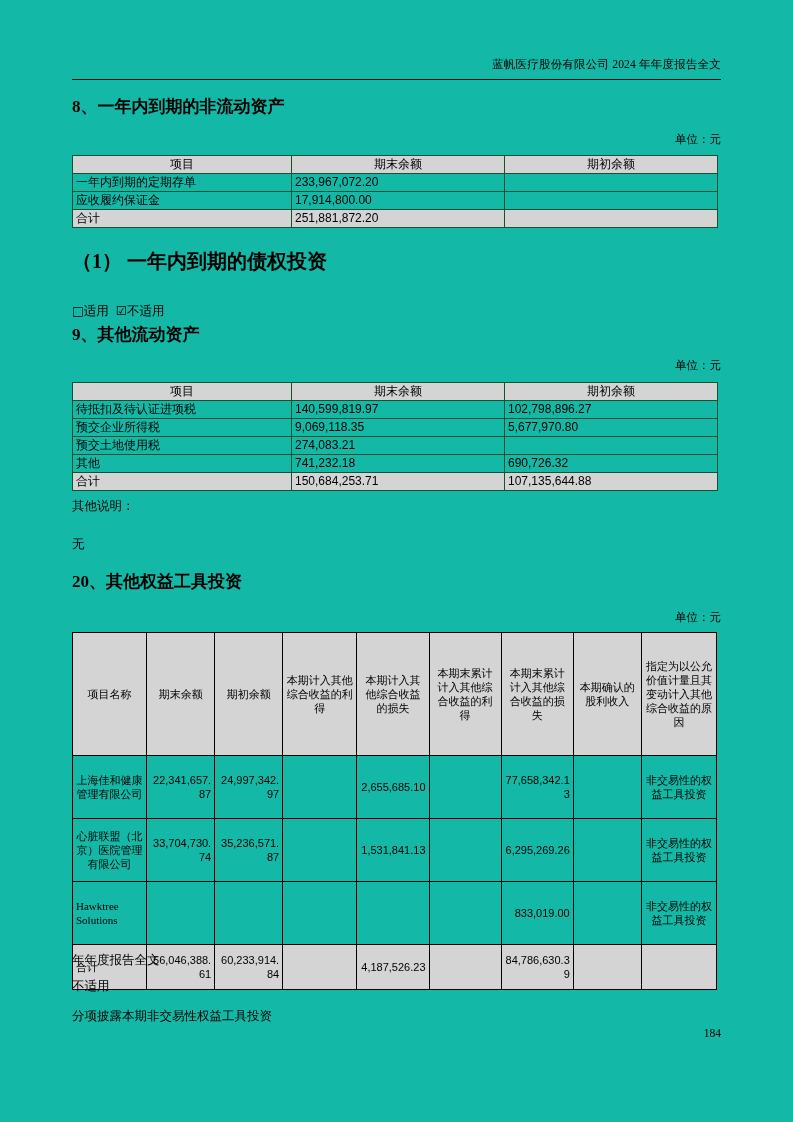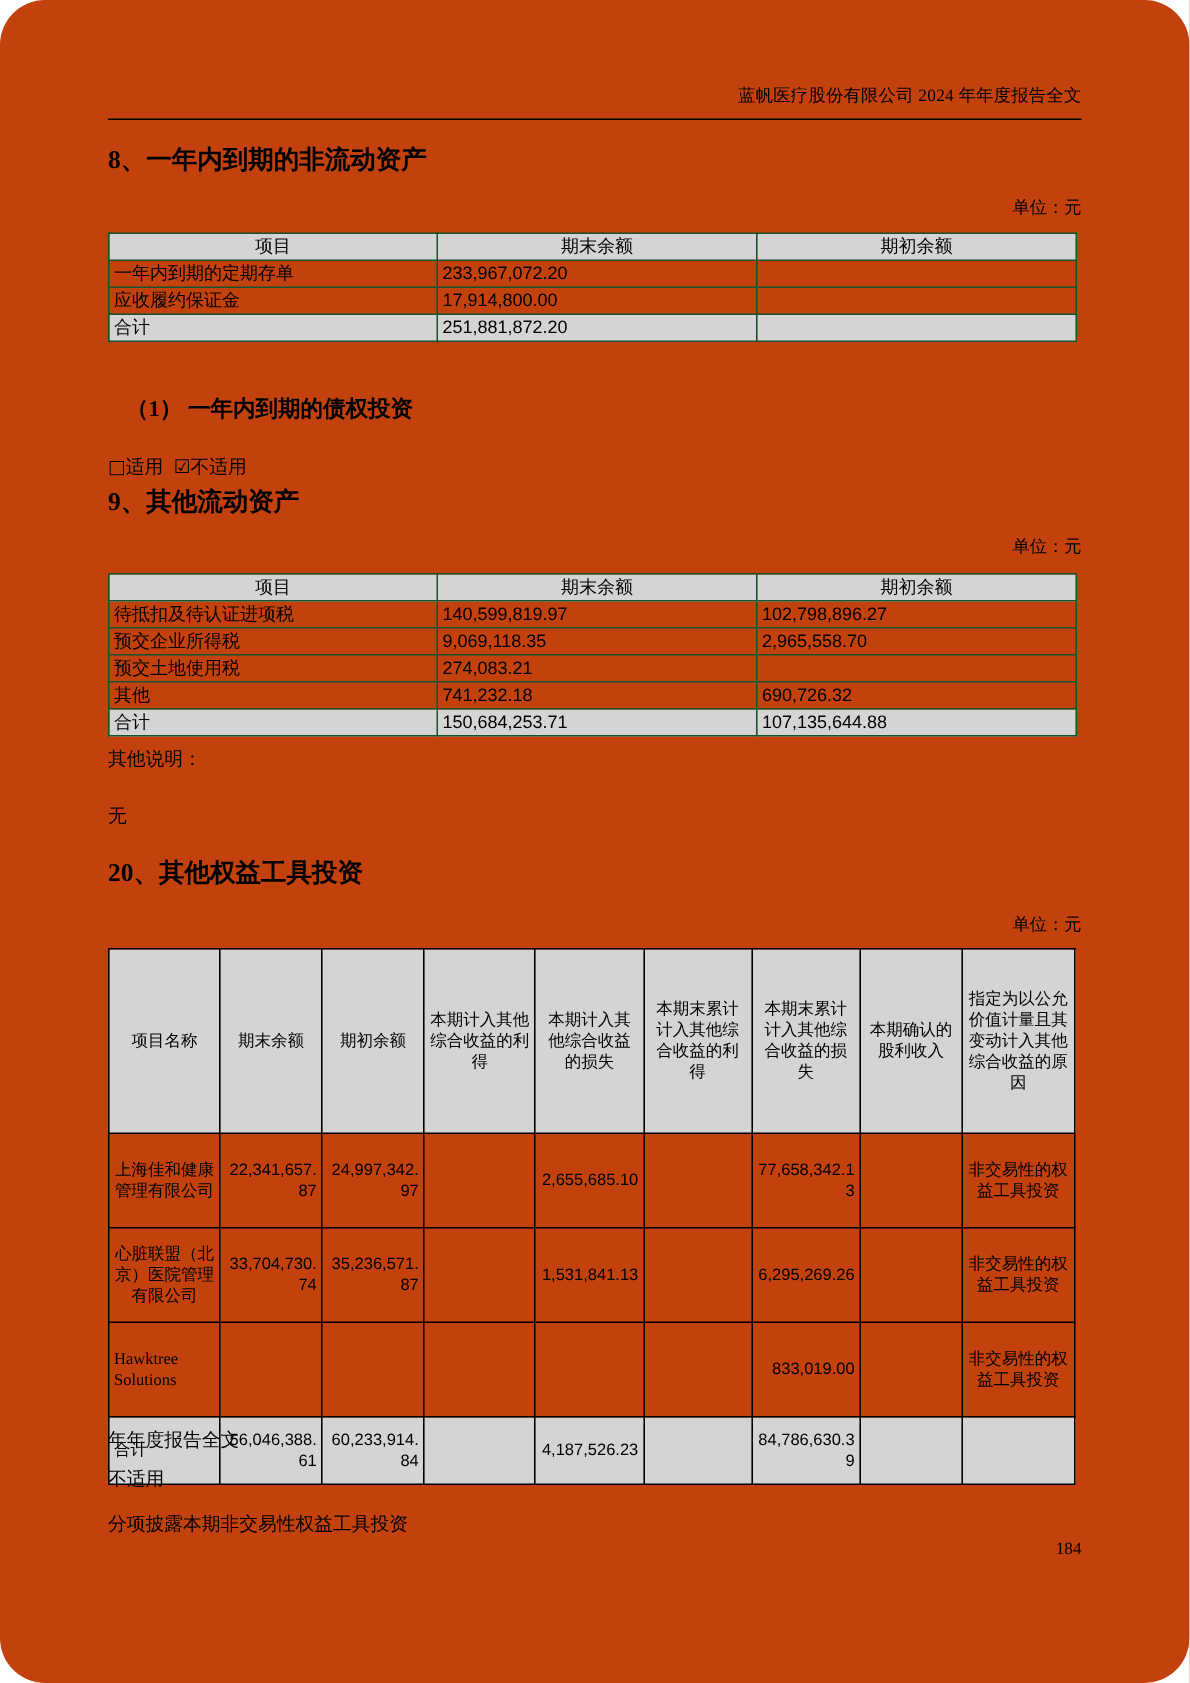--- a/index.html
+++ b/index.html
@@ -8,24 +8,23 @@
     background: #ffffff;
   }
   body {
     font-family: "Liberation Serif", "DejaVu Serif", serif;
     color: #000000;
   }
   .page {
     position: relative;
     width: 793px;
     height: 1122px;
-    background: #c2410c;
+    background: #14b8a6;
     box-sizing: border-box;
     overflow: hidden;
-    border-radius: 30px;
   }
   .content {
     position: absolute;
     left: 72px;
     top: 0;
     width: 649px;
     height: 1122px;
   }
   
   .page-header {
@@ -48,23 +47,23 @@
   }
   
   .h-sec {
     font-weight: bold;
     font-size: 17px;
     line-height: 18px;
     margin: 0;
   }
   .h-sub {
     font-weight: bold;
-    font-size: 15px;
+    font-size: 20px;
     line-height: 19px;
-    margin: 12px;
+    margin: 0;
   }
   .para {
     font-size: 12.5px;
     line-height: 17px;
     margin: 0;
     font-family: "Liberation Sans", "DejaVu Sans", sans-serif;
   }
   .unit {
     font-size: 11.5px;
     line-height: 15px;
@@ -240,21 +239,21 @@
         </thead>
         <tbody>
           <tr>
             <td class="lbl">待抵扣及待认证进项税</td>
             <td class="num">140,599,819.97</td>
             <td class="num">102,798,896.27</td>
           </tr>
           <tr>
             <td class="lbl">预交企业所得税</td>
             <td class="num">9,069,118.35</td>
-            <td class="num">2,965,558.70</td>
+            <td class="num">5,677,970.80</td>
           </tr>
           <tr>
             <td class="lbl">预交土地使用税</td>
             <td class="num">274,083.21</td>
             <td class="num"></td>
           </tr>
           <tr>
             <td class="lbl">其他</td>
             <td class="num">741,232.18</td>
             <td class="num">690,726.32</td>

